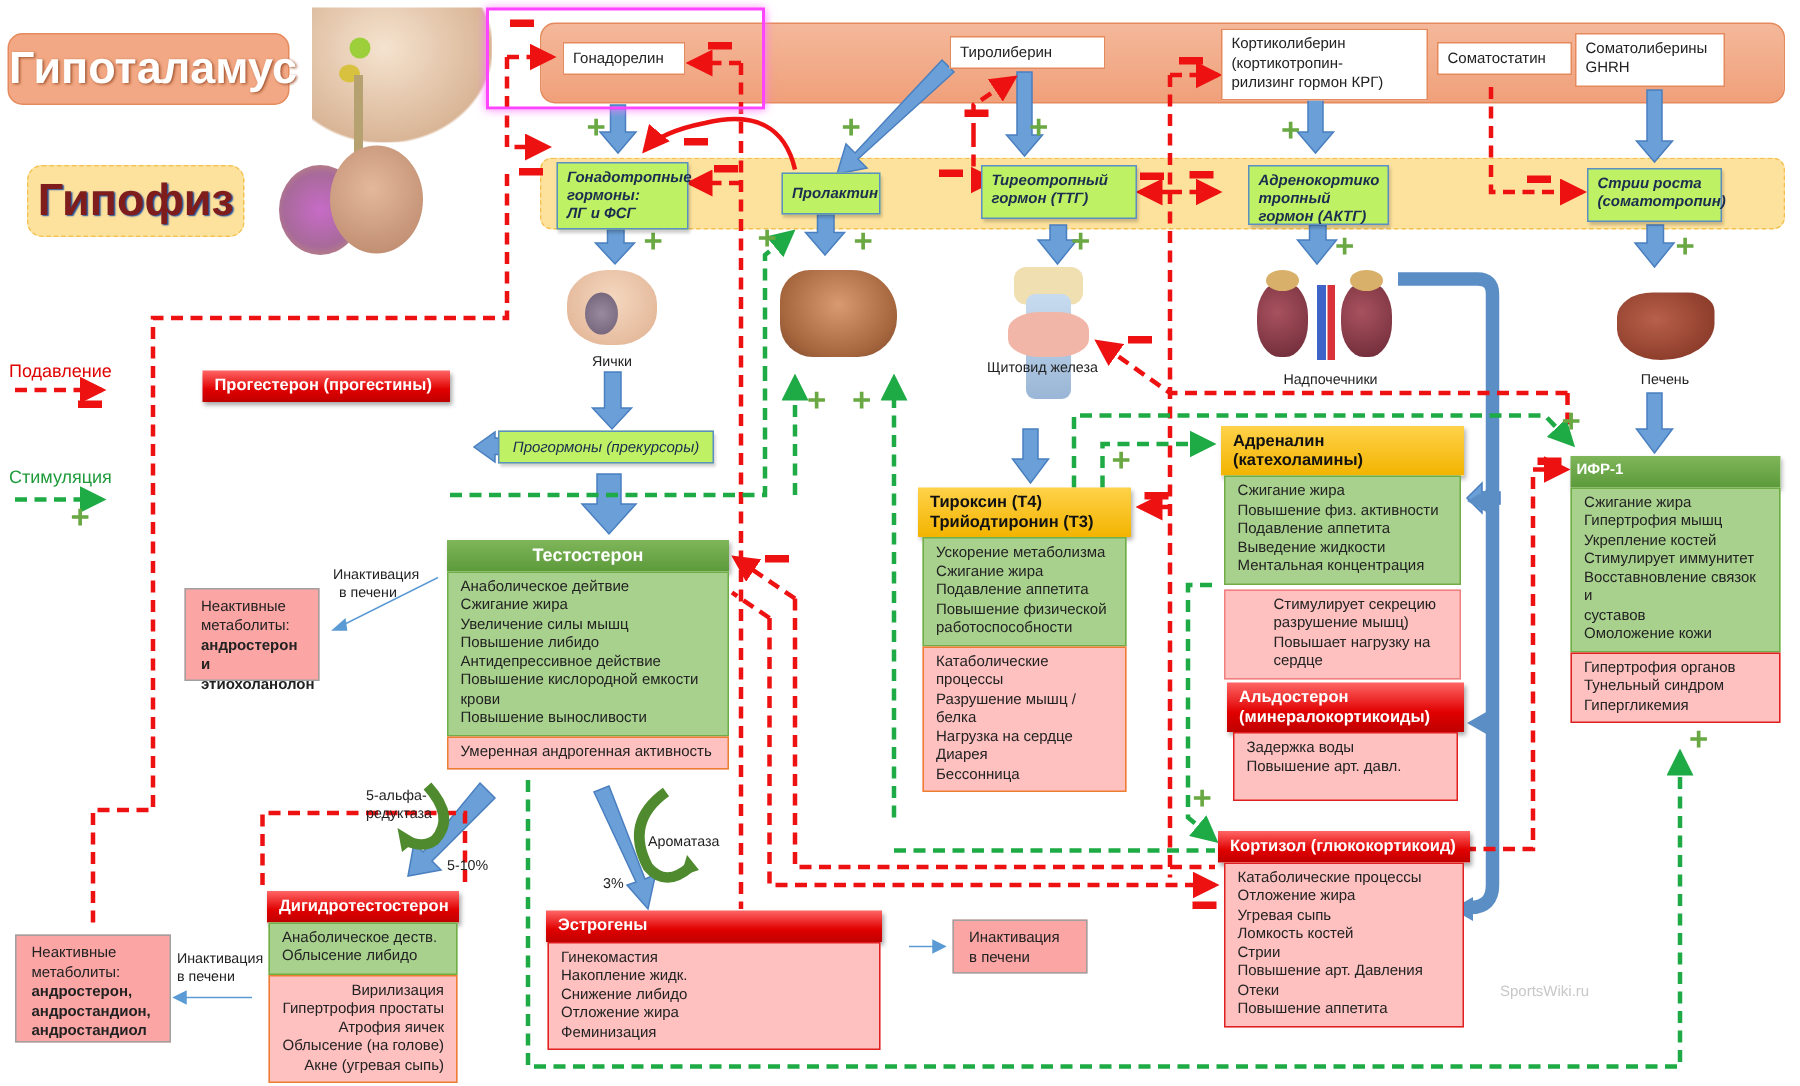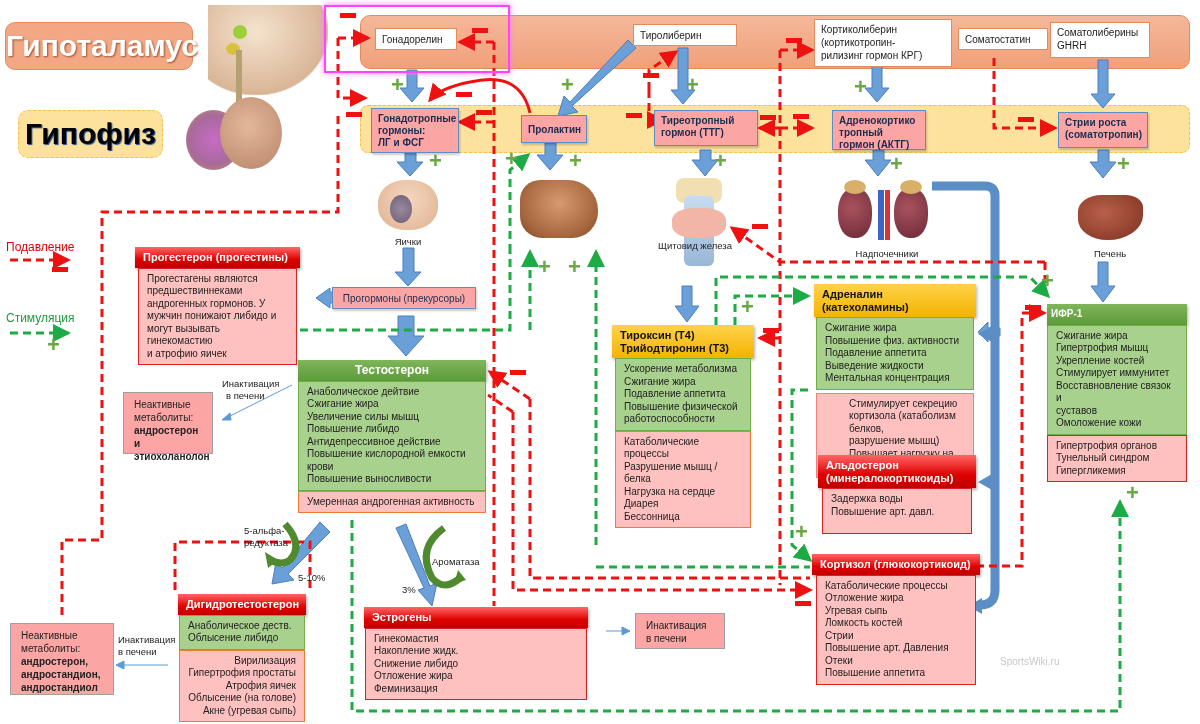--- a/index.html
+++ b/index.html
@@ -3,23 +3,23 @@
 <meta charset="utf-8">
 <style>
   * { box-sizing: border-box; margin: 0; padding: 0; }
   body { width: 1200px; height: 724px; position: relative; background: #fff; font-family: "Liberation Sans", sans-serif; overflow: hidden; }
   .abs { position: absolute; }
   svg.links { position: absolute; left: 0; top: 0; width: 1200px; height: 724px; pointer-events: none; }
   .band-hypo { left: 360px; top: 15px; width: 830px; height: 54px; background: linear-gradient(#f4b89a, #f0a07a); border: 1px solid #e58a5c; border-radius: 10px; }
   .band-pit { left: 360px; top: 105px; width: 830px; height: 48px; background: #fde29d; border: 1px dashed #f3c04e; border-radius: 8px; }
   .big-label { border-radius: 10px; font-size: 34px; font-weight: bold; text-align: center; line-height: 46px; }
   .lbl-hypo { left: 5px; top: 22px; width: 188px; height: 48px; background: #f2a884; border: 1px solid #e58a5c; color: #fff; text-shadow: 1px 1px 2px #a0522d; font-size: 30px; }
-  .lbl-pit { left: 18px; top: 110px; width: 145px; height: 48px; background: #fde29d; border: 1px dashed #f3c04e; color: #000000; text-shadow: 1px 1px 1px #1f4d9c; font-size: 30px; }
+  .lbl-pit { left: 18px; top: 110px; width: 145px; height: 48px; background: #fde29d; border: 1px dashed #f3c04e; color: #7f1d1d; text-shadow: 1px 1px 1px #1f4d9c; font-size: 30px; }
   .wbox { background: #fff; border: 1px solid #e58a5c; font-size: 10px; color: #222; padding: 3px 6px; line-height: 13px; }
-  .bbox { background: #fca5a5; border: 1px solid #5b8ec4; font-size: 10px; font-weight: bold; color: #1b2d4f; padding: 4px 6px; line-height: 12px; box-shadow: 1px 2px 2px rgba(0,0,0,0.2); }
+  .bbox { background: #bef264; border: 1px solid #5b8ec4; font-size: 10px; font-weight: bold; color: #1b2d4f; padding: 4px 6px; line-height: 12px; box-shadow: 1px 2px 2px rgba(0,0,0,0.2); font-style: italic; }
   .panel { font-size: 10px; line-height: 12.5px; color: #222; }
   .hdr-green { background: linear-gradient(#7fb65a, #5c9a3a); color: #fff; font-weight: bold; font-size: 12px; text-align: center; padding: 4px; box-shadow: 1px 2px 3px rgba(0,0,0,0.3); }
   .hdr-red { background: linear-gradient(#ff6666, #e00000 60%, #c00000); color: #fff; font-weight: bold; font-size: 11px; padding: 4px 8px; box-shadow: 1px 2px 3px rgba(0,0,0,0.35); }
   .hdr-orange { background: linear-gradient(#ffd24a, #f3b400); color: #111; font-weight: bold; font-size: 11px; padding: 4px 8px; box-shadow: 1px 2px 3px rgba(0,0,0,0.3); }
   .body-green { background: #a9d18e; border: 1px solid #70ad47; padding: 4px 8px; }
   .body-red { background: #ffc0c0; border: 1px solid #e02020; padding: 4px 8px; }
   .body-redo { background: #ffc0c0; border: 1px solid #ed7d31; padding: 4px 8px; }
   .gbox { background: #fca5a5; border: 1px solid #a0a0a0; font-size: 10px; color: #222; padding: 5px 10px; line-height: 13px; }
   .organ-label { font-size: 9.5px; color: #222; text-align: center; }
   .note { font-size: 9.5px; color: #222; line-height: 12px; }
@@ -236,28 +236,20 @@
 
 <div class="abs organ-label" style="left:378px;top:236px;width:60px;">Яички</div>
 <div class="abs organ-label" style="left:650px;top:240px;width:90px;">Щитовид железа</div>
 <div class="abs organ-label" style="left:842px;top:248px;width:90px;">Надпочечники</div>
 <div class="abs organ-label" style="left:1080px;top:248px;width:60px;">Печень</div>
 
 <div class="abs bbox" style="left:332px;top:287px;width:144px;height:22px;font-weight:normal;text-align:center;line-height:13px;">Прогормоны (прекурсоры)</div>
 
 <div class="abs panel" style="left:135px;top:247px;width:165px;">
   <div class="hdr-red">Прогестерон (прогестины)</div>
-  <div class="body-red" style="margin:0 3px;">
-    <span class="line">Прогестагены являются</span>
-    <span class="line">предшествиннеками</span>
-    <span class="line">андрогенных гормонов. У</span>
-    <span class="line">мужчин понижают либидо и</span>
-    <span class="line">могут вызывать гинекомастию</span>
-    <span class="line">и атрофию яичек</span>
-  </div>
 </div>
 
 <div class="abs panel" style="left:298px;top:360px;width:188px;">
   <div class="hdr-green">Тестостерон</div>
   <div class="body-green">
     <span class="line">Анаболическое дейтвие</span>
     <span class="line">Сжигание жира</span>
     <span class="line">Увеличение силы мышц</span>
     <span class="line">Повышение либидо</span>
     <span class="line">Антидепрессивное действие</span>
@@ -306,21 +298,20 @@
   <div class="hdr-orange">Адреналин (катехоламины)</div>
   <div class="body-green" style="margin:0 2px;">
     <span class="line">Сжигание жира</span>
     <span class="line">Повышение физ. активности</span>
     <span class="line">Подавление аппетита</span>
     <span class="line">Выведение жидкости</span>
     <span class="line">Ментальная концентрация</span>
   </div>
   <div class="body-red" style="margin:3px 2px 0;border-color:#f08080;padding-left:32px;">
     <span class="line">Стимулирует секрецию</span>
-    <span class="line">кортизола (катаболизм белков,</span>
     <span class="line">разрушение мышц)</span>
     <span class="line">Повышает нагрузку на сердце</span>
   </div>
 </div>
 
 <div class="abs panel" style="left:818px;top:455px;width:158px;">
   <div class="hdr-red">
     <span class="line">Альдостерон</span>
     <span class="line">(минералокортикоиды)</span>
   </div>

